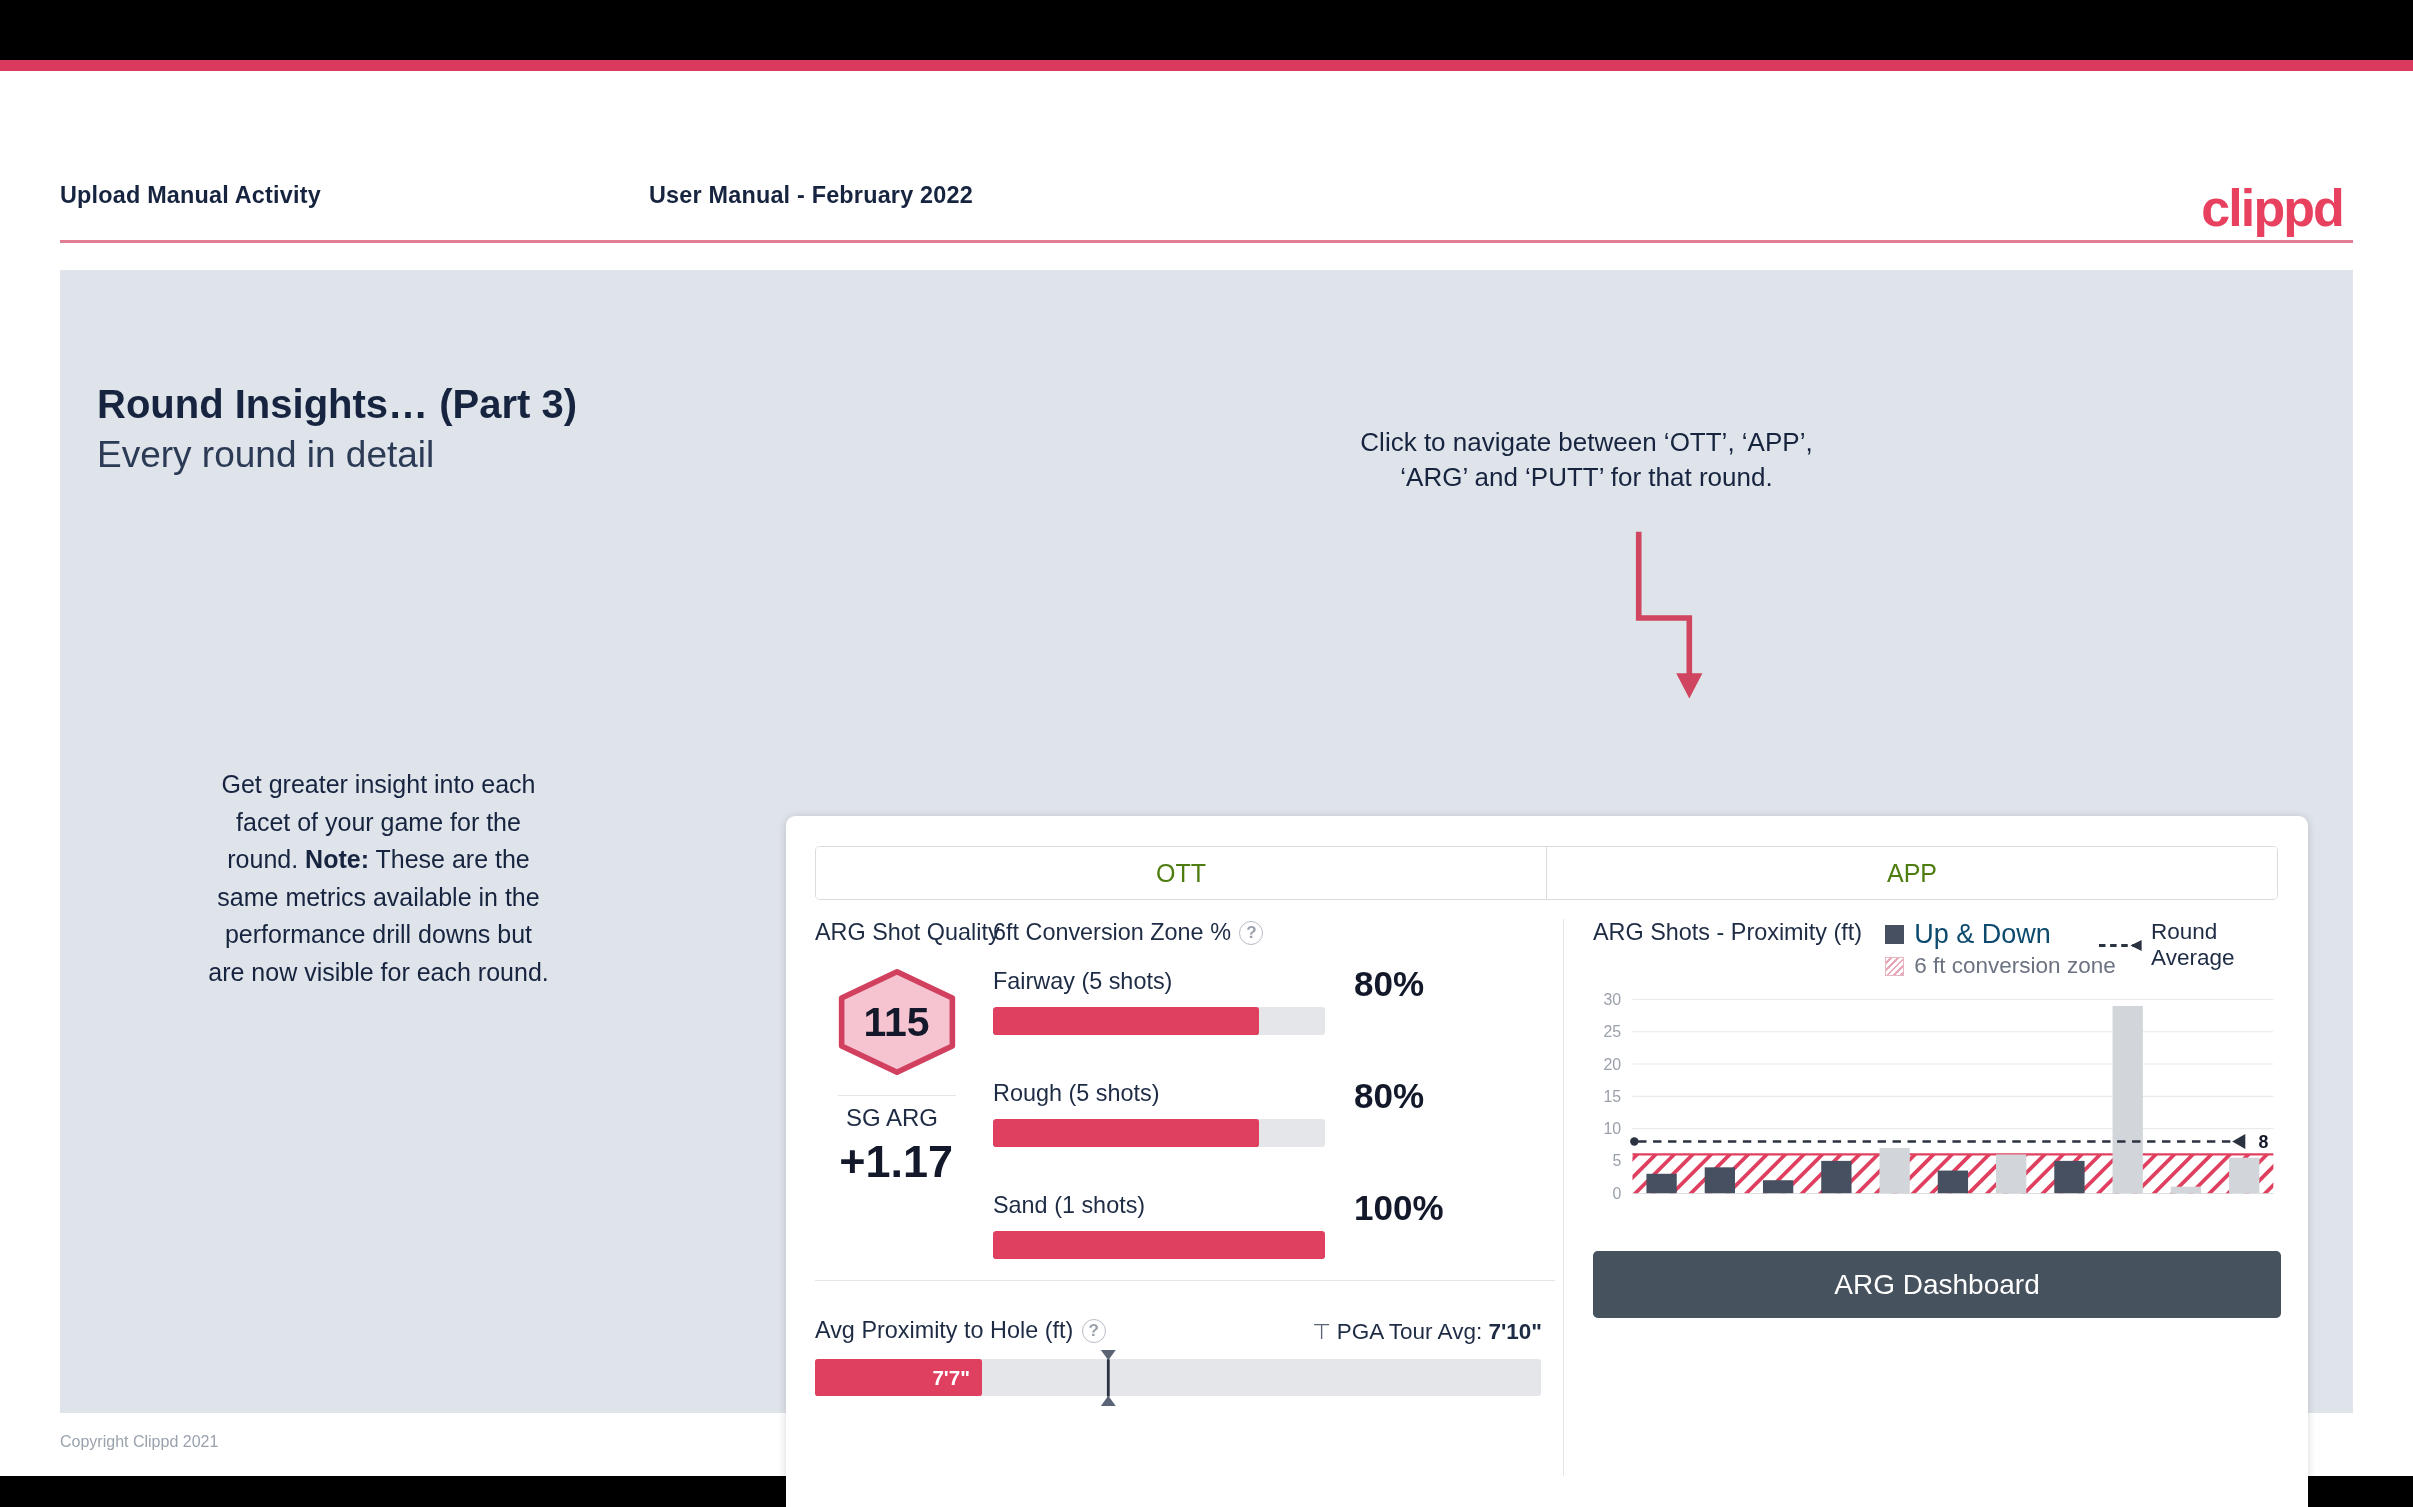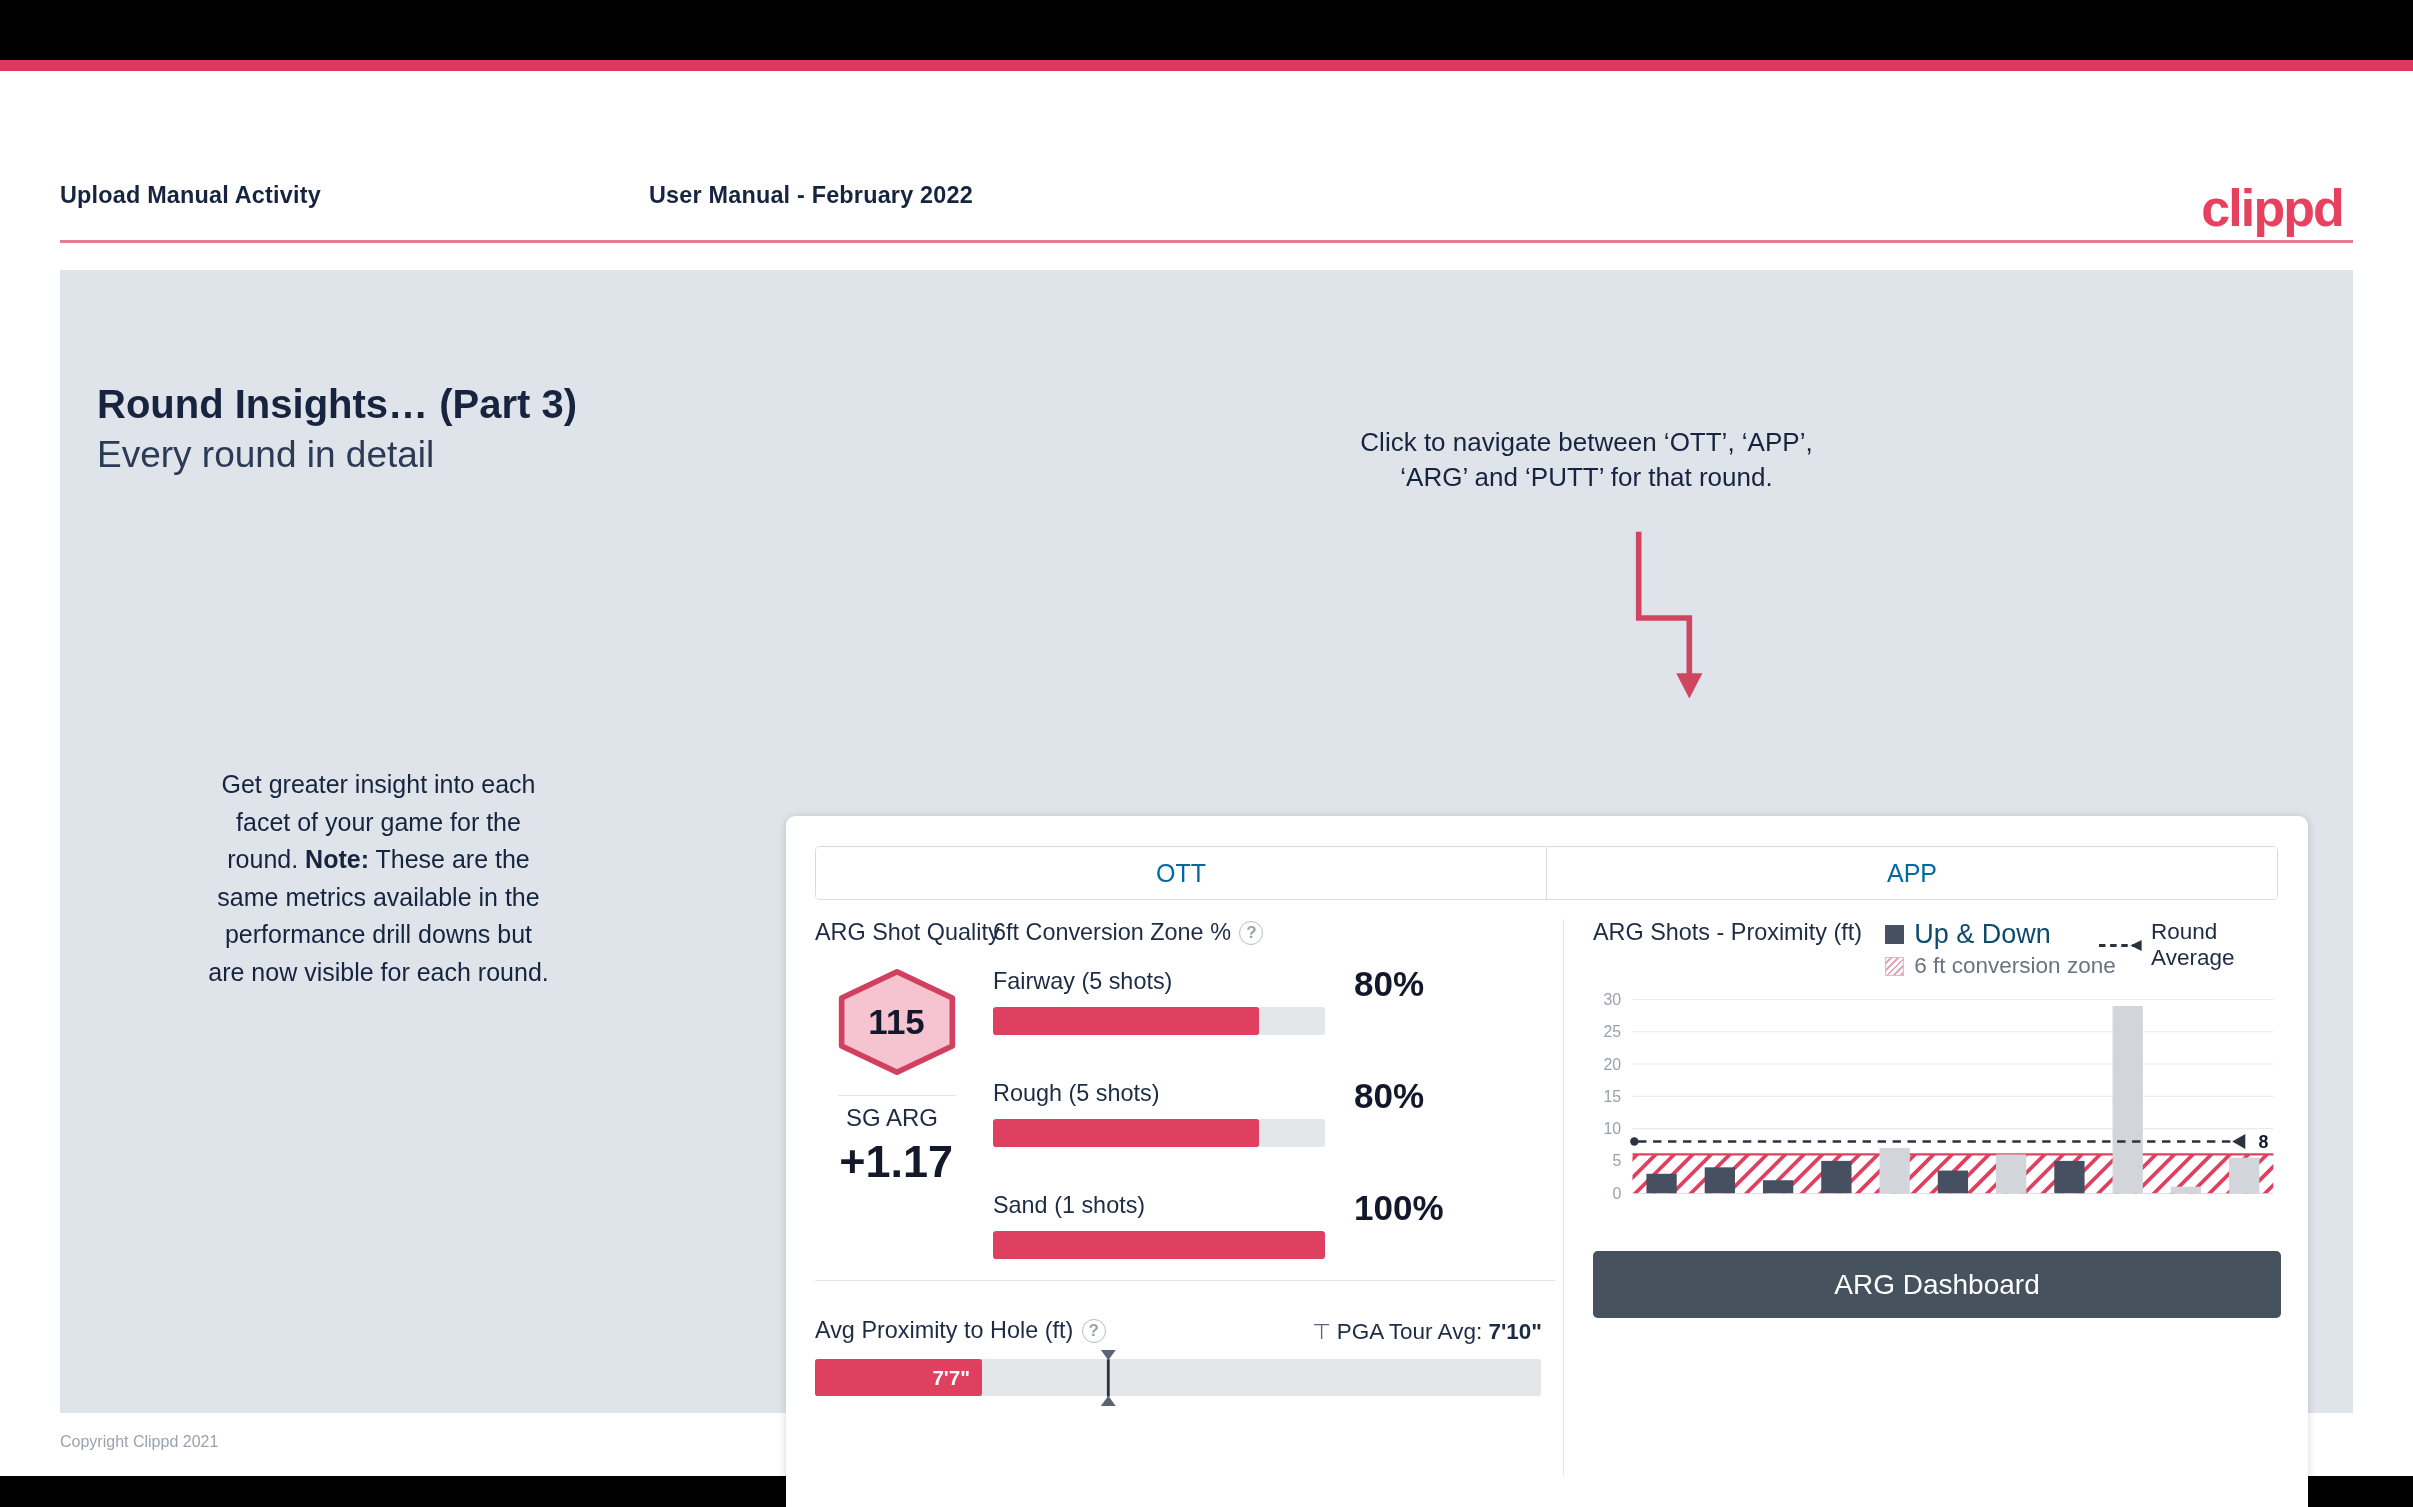--- a/index.html
+++ b/index.html
@@ -85,21 +85,21 @@
     box-shadow: 0 1.9px 8.4px rgba(0,0,0,.16);
   }
   .tabs {
     position: absolute; left: 29px; top: 30px;
     width: 1463px; height: 54px;
     display: flex; border: 0.9px solid #d8dbe0; border-radius: 4.7px;
     overflow: hidden; background: #fff;
   }
   .tab {
     flex: 1 1 0; display: flex; align-items: center; justify-content: center;
-    font-size: 25px; color: #0369a1; background: #fff;
+    font-size: 25px; color: #4d7c0f; background: #fff;
     border-right: 0.9px solid #d8dbe0; cursor: pointer;
   }
   .tab:last-child { border-right: none; }
   .tab.active { background: #d3d7dc; color: #1e2b44; }
 
   .panel-left { position: absolute; left: 29px; top: 103px; width: 740px; }
   .vdivider {
     position: absolute; left: 777px; top: 103px;
     width: 0.9px; height: 557px; background: #e3e5e9;
   }
@@ -110,21 +110,21 @@
   .qmark {
     display: inline-block; width: 24px; height: 24px; border-radius: 50%;
     border: 1.9px solid #b7bcc5; color: #9aa0ab; font-size: 17px;
     line-height: 21.5px; text-align: center; vertical-align: 1.9px; margin-left: 8.4px;
     font-weight: 700;
   }
   .hexwrap { position: absolute; left: 20.6px; top: 49px; width: 122px; height: 108px; }
   .hexnum {
     position: absolute; left: 0; top: 0; width: 122px; height: 108px;
     display: flex; align-items: center; justify-content: center;
-    font-size: 35px; font-weight: 700; color: #13192b;
+    font-size: 41px; font-weight: 700; color: #13192b;
   }
   .sgdiv { position: absolute; left: 22.5px; top: 176px; width: 118px; height: 0.9px; background: #e3e5e9; }
   .sglabel {
     position: absolute; left: 16px; top: 185px; width: 122px; text-align: center;
     font-size: 24px; color: #1e2b44;
   }
   .sgval {
     position: absolute; left: 11.2px; top: 217px; width: 140px; text-align: center;
     font-size: 45px; font-weight: 700; color: #13192b;
   }

